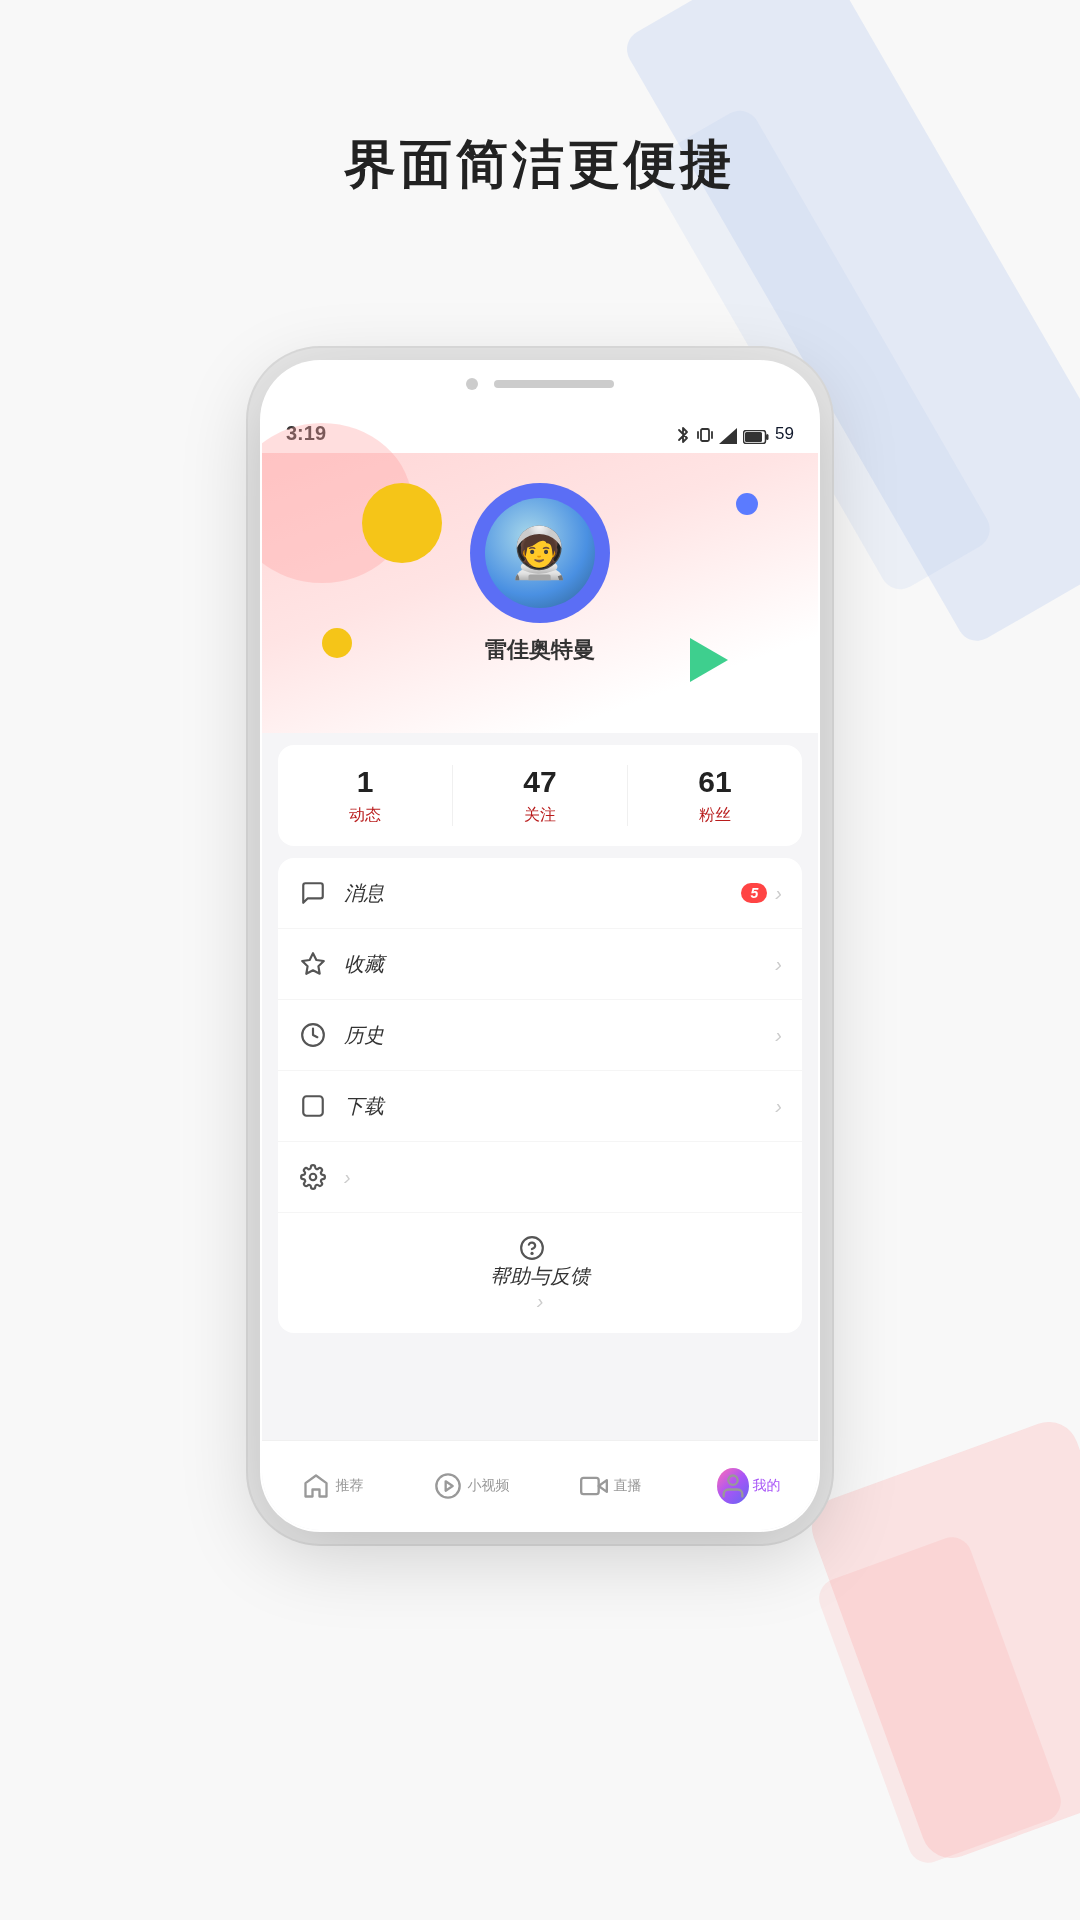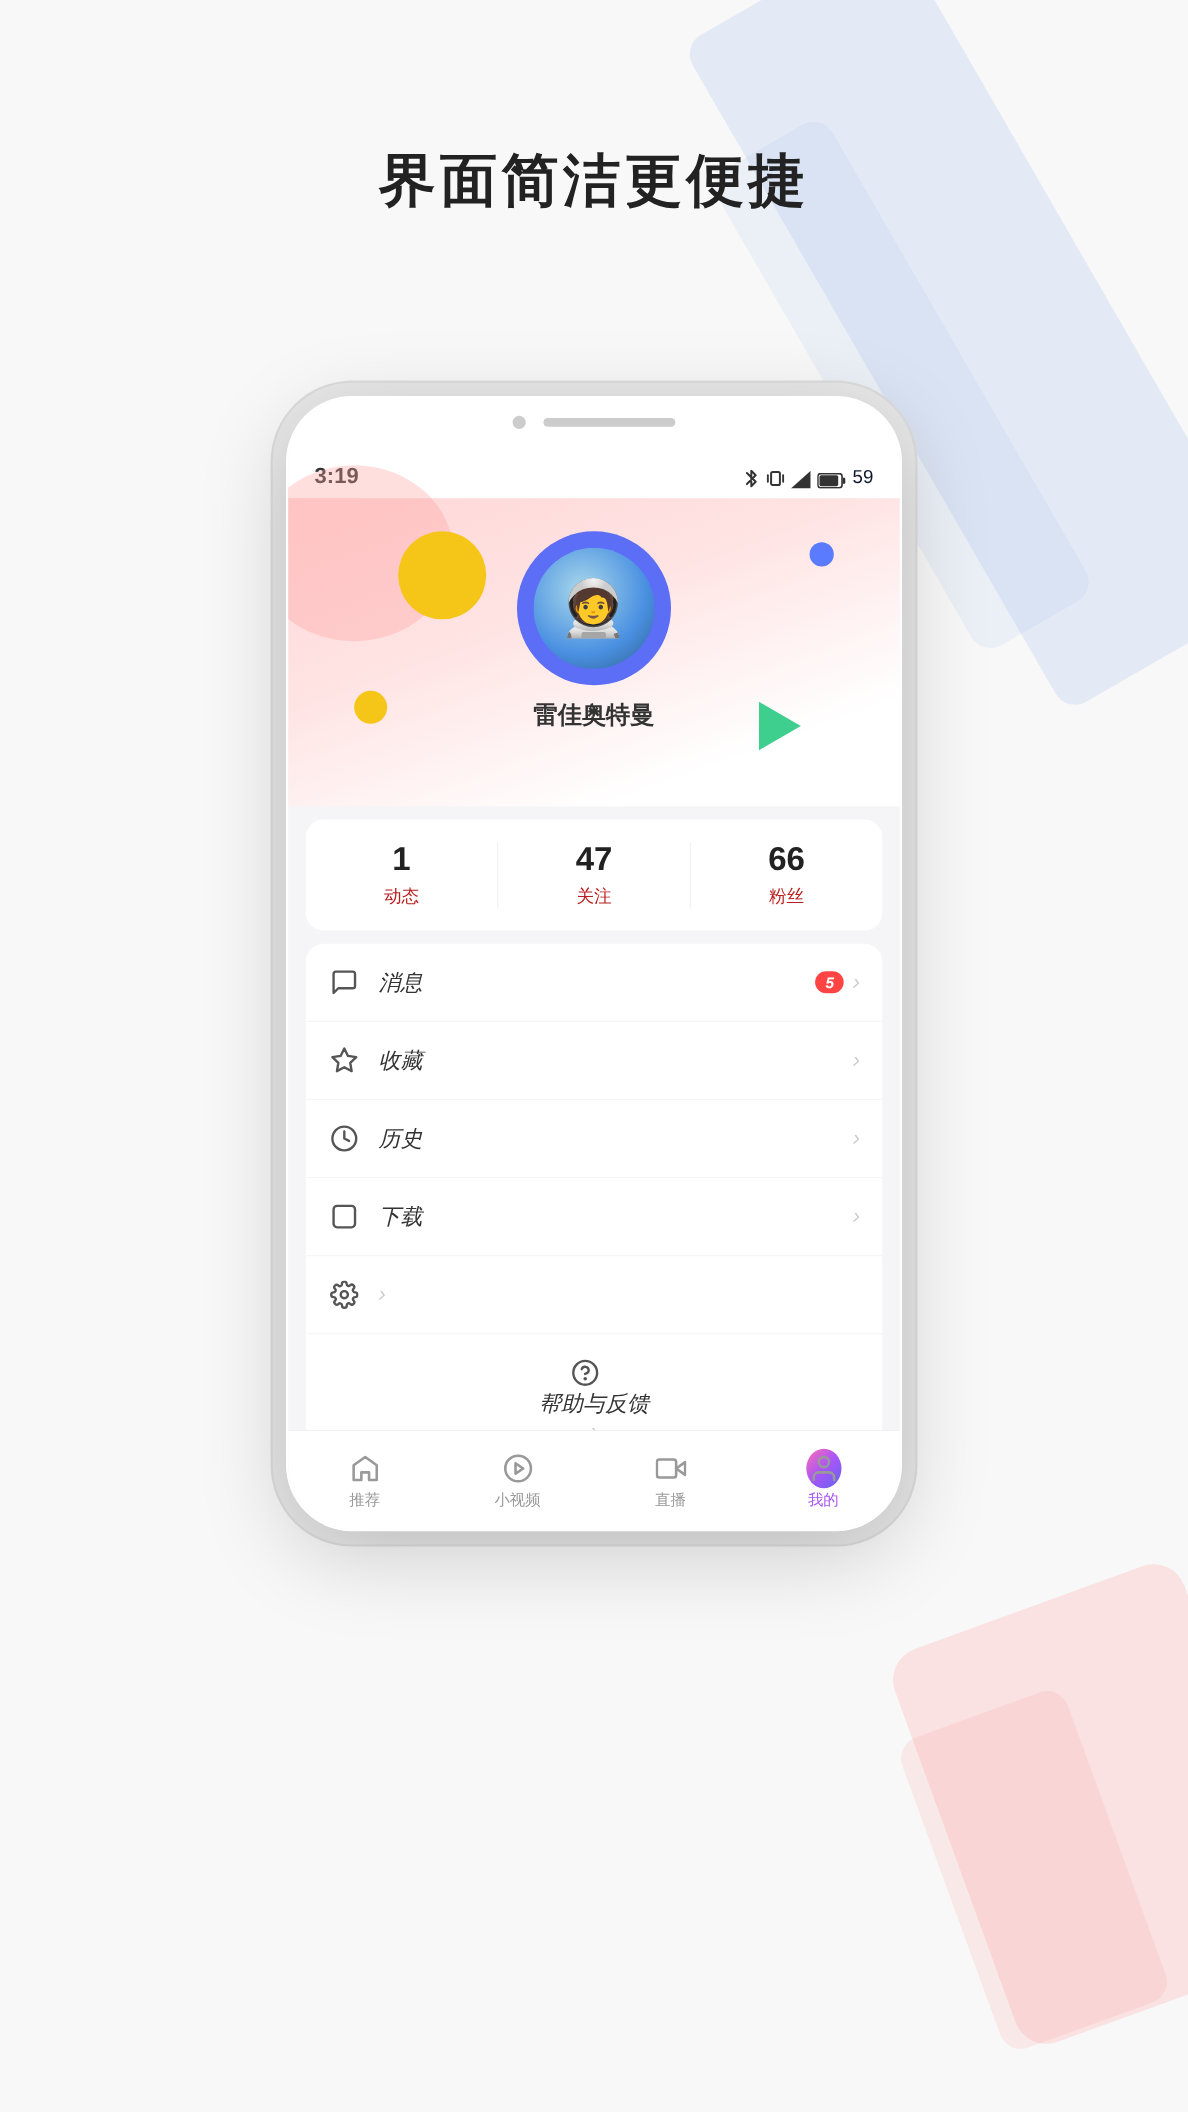--- a/index.html
+++ b/index.html
@@ -66,21 +66,21 @@
       letter-spacing: 4px;
     }
 
     
     .phone-mockup {
       position: absolute;
       top: 360px;
       left: 50%;
       transform: translateX(-50%);
       width: 560px;
-      height: 1032px;
+      height: 1172px;
       background: #fff;
       border-radius: 60px;
       box-shadow: 0 20px 80px rgba(0,0,0,0.18), 0 0 0 12px #e8e8e8, 0 0 0 14px #ddd;
     }
     .phone-notch-area {
       position: absolute;
       top: 18px; left: 50%;
       transform: translateX(-50%);
       display: flex;
       align-items: center;
@@ -299,21 +299,21 @@
       bottom: 0; left: 0; right: 0;
       height: 90px;
       background: #fff;
       border-top: 1px solid #f0f0f0;
       display: flex;
       border-radius: 0 0 58px 58px;
     }
     .nav-item {
       flex: 1;
       display: flex;
-      flex-direction: column;
+      flex-direction: row;
       align-items: center;
       justify-content: center;
       gap: 4px;
       cursor: pointer;
     }
     .nav-icon {
       width: 32px; height: 32px;
       display: flex; align-items: center; justify-content: center;
     }
     .nav-icon svg {
@@ -406,21 +406,21 @@
     <div class="stats-card">
       <div class="stat-item">
         <span class="stat-num">1</span>
         <span class="stat-label">动态</span>
       </div>
       <div class="stat-item">
         <span class="stat-num">47</span>
         <span class="stat-label">关注</span>
       </div>
       <div class="stat-item">
-        <span class="stat-num">66</span>
+        <span class="stat-num">61</span>
         <span class="stat-label">粉丝</span>
       </div>
     </div>
 
     <div class="menu-list">
 
       <div class="menu-item">
         <div class="menu-icon">
           <svg viewBox="0 0 24 24">
               <path d="M21 15a2 2 0 0 1-2 2H7l-4 4V5a2 2 0 0 1 2-2h14a2 2 0 0 1 2 2z"></path>

